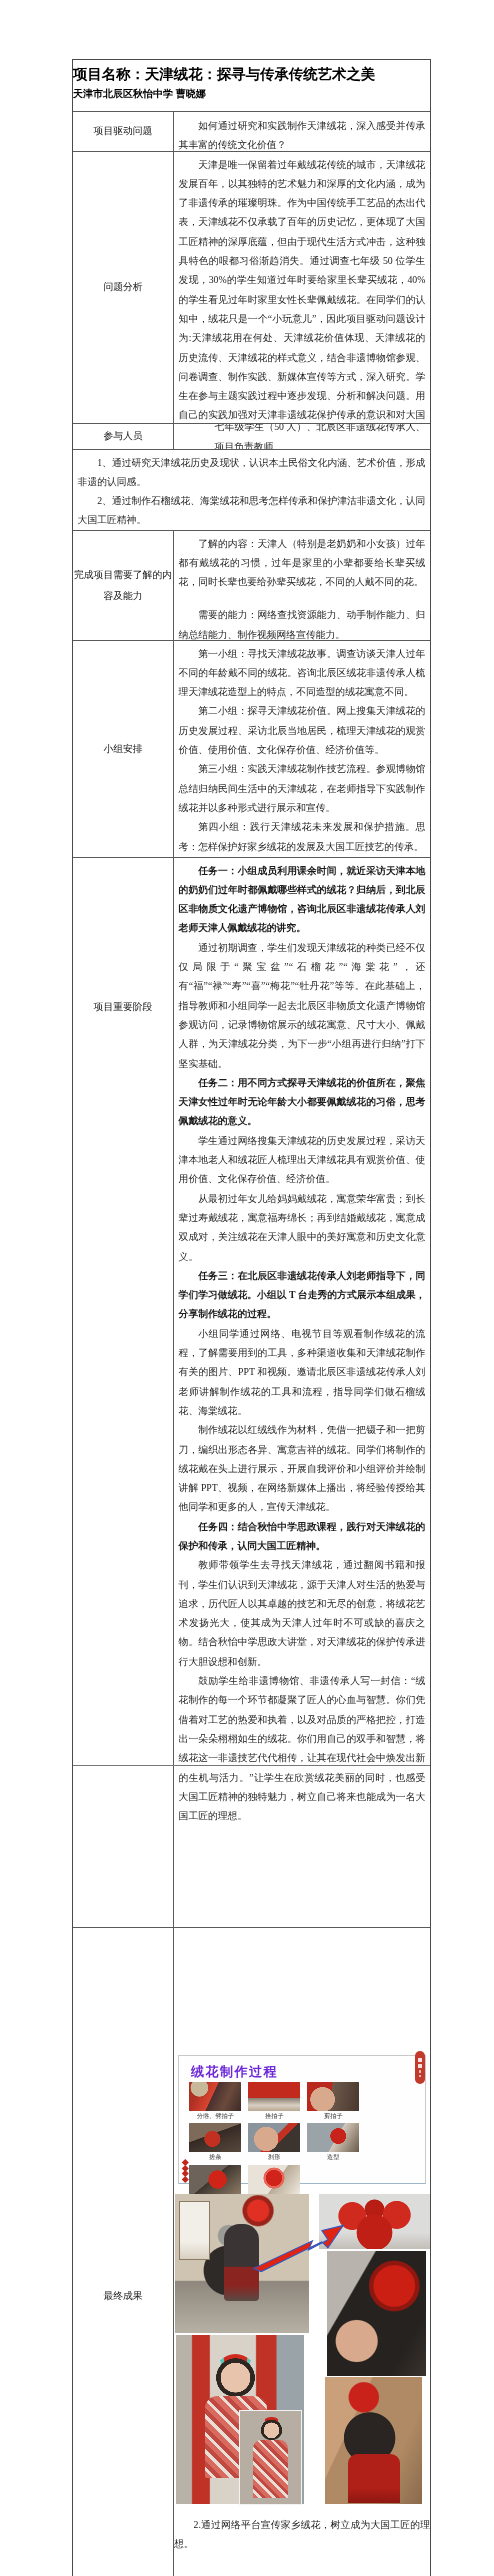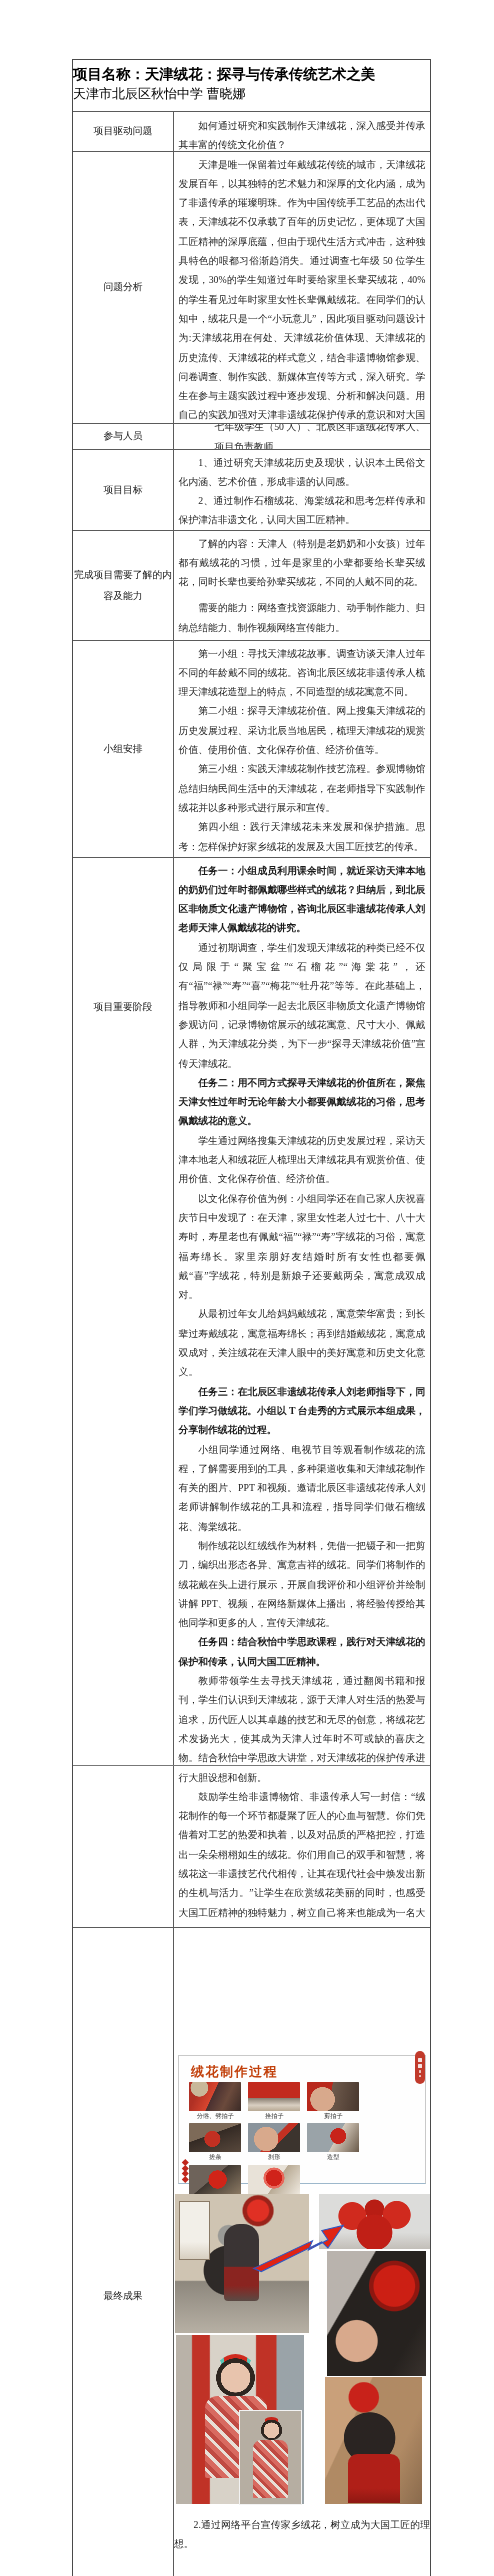--- a/index.html
+++ b/index.html
@@ -11,42 +11,42 @@
   .trow.first{border-top:none;}
   .cell-label{width:101px;flex:0 0 101px;box-sizing:border-box;border-right:0.5px solid #5a5a5a;
               display:flex;align-items:center;justify-content:center;text-align:center;
               font-family:"Liberation Sans","DejaVu Sans",sans-serif;font-weight:normal;font-size:9.8px;line-height:20.6px;color:#111;}
   .cell-label.top-align{align-items:flex-start;justify-content:center;}
   .cell-content{flex:1;box-sizing:border-box;padding:2.6px 4.6px 0 4.6px;font-size:9.8px;line-height:19.3px;
                 text-align:justify;overflow:hidden;position:relative;}
   .cell-content p{margin:0;text-indent:2em;}
   .cell-content p.ni{text-indent:0;margin-left:36px;}
   .cell-content p.b{font-weight:bold;}
-  .gapped p + p{margin-top:7px;}
+  .gapped p + p{margin-top:14px;}
   
   .hdr{display:block;text-align:left;padding-top:5.2px;height:51px;box-sizing:border-box;}
   .hdr .t1{font-family:"Liberation Sans","DejaVu Sans",sans-serif;font-weight:bold;font-size:14.4px;line-height:19.6px;color:#000;}
-  .hdr .t2{font-family:"Liberation Sans","DejaVu Sans",sans-serif;font-weight:normal;font-size:13px;line-height:17.5px;color:#000;}
+  .hdr .t2{font-family:"Liberation Sans","DejaVu Sans",sans-serif;font-weight:bold;font-size:10px;line-height:17.5px;color:#000;}
   
   .rh-driving{height:40px;}   .rh-analysis{height:272px;}
   .rh-part{height:26px;}      .rh-goals{height:81px;}
   .rh-res{height:49px;}       .rh-ability{height:110px;}
   .rh-groups{height:217px;}   .rh-stages{height:1070px;}
   .rh-final{height:1114px;}
   .rh-part .cell-content{display:flex;align-items:center;padding-top:0;}
   .rh-driving .cell-content{padding-top:4.1px;}
   .pad-stages{padding-top:139px;}
   .pad-final{padding-top:358px;}
   
   .pagebreak{position:absolute;left:0;width:100%;height:0.5px;background:#777;z-index:5;}
   
   .media-abs{position:absolute;box-sizing:border-box;}
   .slide{left:3.6px;top:127px;width:248px;height:129px;background:#fefefe;border:0.5px solid #c9c9c9;border-bottom:1px solid #9db8cc;}
   .slide-title{position:absolute;left:12.4px;top:6.2px;font-family:"Liberation Sans","DejaVu Sans",sans-serif;
-               font-weight:bold;font-size:13px;color:#c2410c;letter-spacing:1.5px;}
+               font-weight:bold;font-size:13px;color:#6d28d9;letter-spacing:1.5px;}
   .step-grid{position:absolute;left:7.2px;top:26px;width:235px;display:flex;flex-wrap:wrap;}
   .step{width:59px;box-sizing:border-box;padding:0 3.6px;margin-bottom:3.1px;text-align:center;}
   .step-photo{width:52px;height:29px;border-radius:0.5px;}
   .step-cap{font-size:6.2px;line-height:9.3px;color:#333;font-family:"Liberation Sans","DejaVu Sans",sans-serif;}
   
   .sp1{background:radial-gradient(circle at 20% 20%,#c8b89a 0 18%,transparent 19%),linear-gradient(115deg,#b03024 20%,#d8452f 45%,#4a3030 46%,#6b4a3c 70%,#3a2a26 100%);}
   .sp2{background:linear-gradient(180deg,#c22a1e 0 55%,#8a7f72 56%,#d9cfc2 80%,#b7a893 100%);}
   .sp3{background:radial-gradient(circle at 30% 60%,#d8a98c 0 30%,transparent 31%),linear-gradient(100deg,#b8281c 0 45%,#6e5a4c 46%,#48372e 100%);}
   .sp4{background:radial-gradient(circle at 45% 55%,#c23022 0 24%,transparent 25%),linear-gradient(160deg,#7d6a58 0 40%,#342a24 41%,#58483c 100%);}
   .sp5{background:radial-gradient(circle at 35% 55%,#d8a98c 0 32%,transparent 33%),linear-gradient(135deg,#8a949c 0 50%,#c23022 51% 62%,#3c342e 63%);}
@@ -132,23 +132,20 @@
     <div class="trow rh-part">
       <div class="cell-label">
           <span>参与人员</span>
         </div>
       <div class="cell-content">
           <p class="ni">七年级学生（50 人）、北辰区非遗绒花传承人、项目负责教师</p>
         </div>
     </div>
 
     <div class="trow rh-goals">
-      <div class="cell-label">
-          <span>项目目标</span>
-        </div>
       <div class="cell-content">
           <p>1、通过研究天津绒花历史及现状，认识本土民俗文化内涵、艺术价值，形成非遗的认同感。</p>
           <p>2、通过制作石榴绒花、海棠绒花和思考怎样传承和保护津沽非遗文化，认同大国工匠精神。</p>
         </div>
     </div>
 
 
     <div class="trow rh-ability">
       <div class="cell-label">
           <span>完成项目需要了解的内<br>容及能力</span>
@@ -170,24 +167,23 @@
           <p>第四小组：践行天津绒花未来发展和保护措施。思考：怎样保护好家乡绒花的发展及大国工匠技艺的传承。</p>
         </div>
     </div>
 
     <div class="trow rh-stages">
       <div class="cell-label top-align pad-stages">
           <span>项目重要阶段</span>
         </div>
       <div class="cell-content">
           <p class="b">任务一：小组成员利用课余时间，就近采访天津本地的奶奶们过年时都佩戴哪些样式的绒花？归纳后，到北辰区非物质文化遗产博物馆，咨询北辰区非遗绒花传承人刘老师天津人佩戴绒花的讲究。</p>
-          <p>通过初期调查，学生们发现天津绒花的种类已经不仅仅局限于“聚宝盆”“石榴花”“海棠花”，还有“福”“禄”“寿”“喜”“梅花”“牡丹花”等等。在此基础上，指导教师和小组同学一起去北辰区非物质文化遗产博物馆参观访问，记录博物馆展示的绒花寓意、尺寸大小、佩戴人群，为天津绒花分类，为下一步“探寻天津绒花价值”宣传天津绒花。</p>
+          <p>通过初期调查，学生们发现天津绒花的种类已经不仅仅局限于“聚宝盆”“石榴花”“海棠花”，还有“福”“禄”“寿”“喜”“梅花”“牡丹花”等等。在此基础上，指导教师和小组同学一起去北辰区非物质文化遗产博物馆参观访问，记录博物馆展示的绒花寓意、尺寸大小、佩戴人群，为天津绒花分类，为下一步“小组再进行归纳”打下坚实基础。</p>
           <p class="b">任务二：用不同方式探寻天津绒花的价值所在，聚焦天津女性过年时无论年龄大小都要佩戴绒花的习俗，思考佩戴绒花的意义。</p>
           <p>学生通过网络搜集天津绒花的历史发展过程，采访天津本地老人和绒花匠人梳理出天津绒花具有观赏价值、使用价值、文化保存价值、经济价值。</p>
-          <p>以文化保存价值为例：小组同学还在自己家人庆祝喜庆节日中发现了：在天津，家里女性老人过七十、八十大寿时，寿星老也有佩戴“福”“禄”“寿”字绒花的习俗，寓意福寿绵长。家里亲朋好友结婚时所有女性也都要佩戴“喜”字绒花，特别是新娘子还要戴两朵，寓意成双成对。</p>
           <p>从最初过年女儿给妈妈戴绒花，寓意荣华富贵；到长辈过寿戴绒花，寓意福寿绵长；再到结婚戴绒花，寓意成双成对，关注绒花在天津人眼中的美好寓意和历史文化意义。</p>
           <p class="b">任务三：在北辰区非遗绒花传承人刘老师指导下，同学们学习做绒花。小组以 T 台走秀的方式展示本组成果，分享制作绒花的过程。</p>
           <p>小组同学通过网络、电视节目等观看制作绒花的流程，了解需要用到的工具，多种渠道收集和天津绒花制作有关的图片、PPT 和视频。邀请北辰区非遗绒花传承人刘老师讲解制作绒花的工具和流程，指导同学们做石榴绒花、海棠绒花。</p>
           <p>制作绒花以红绒线作为材料，凭借一把镊子和一把剪刀，编织出形态各异、寓意吉祥的绒花。同学们将制作的绒花戴在头上进行展示，开展自我评价和小组评价并绘制讲解 PPT、视频，在网络新媒体上播出，将经验传授给其他同学和更多的人，宣传天津绒花。</p>
           <p class="b">任务四：结合秋怡中学思政课程，践行对天津绒花的保护和传承，认同大国工匠精神。</p>
           <p>教师带领学生去寻找天津绒花，通过翻阅书籍和报刊，学生们认识到天津绒花，源于天津人对生活的热爱与追求，历代匠人以其卓越的技艺和无尽的创意，将绒花艺术发扬光大，使其成为天津人过年时不可或缺的喜庆之物。结合秋怡中学思政大讲堂，对天津绒花的保护传承进行大胆设想和创新。</p>
           <p>鼓励学生给非遗博物馆、非遗传承人写一封信：“绒花制作的每一个环节都凝聚了匠人的心血与智慧。你们凭借着对工艺的热爱和执着，以及对品质的严格把控，打造出一朵朵栩栩如生的绒花。你们用自己的双手和智慧，将绒花这一非遗技艺代代相传，让其在现代社会中焕发出新的生机与活力。”让学生在欣赏绒花美丽的同时，也感受大国工匠精神的独特魅力，树立自己将来也能成为一名大国工匠的理想。</p>
         </div>
     </div>
 

